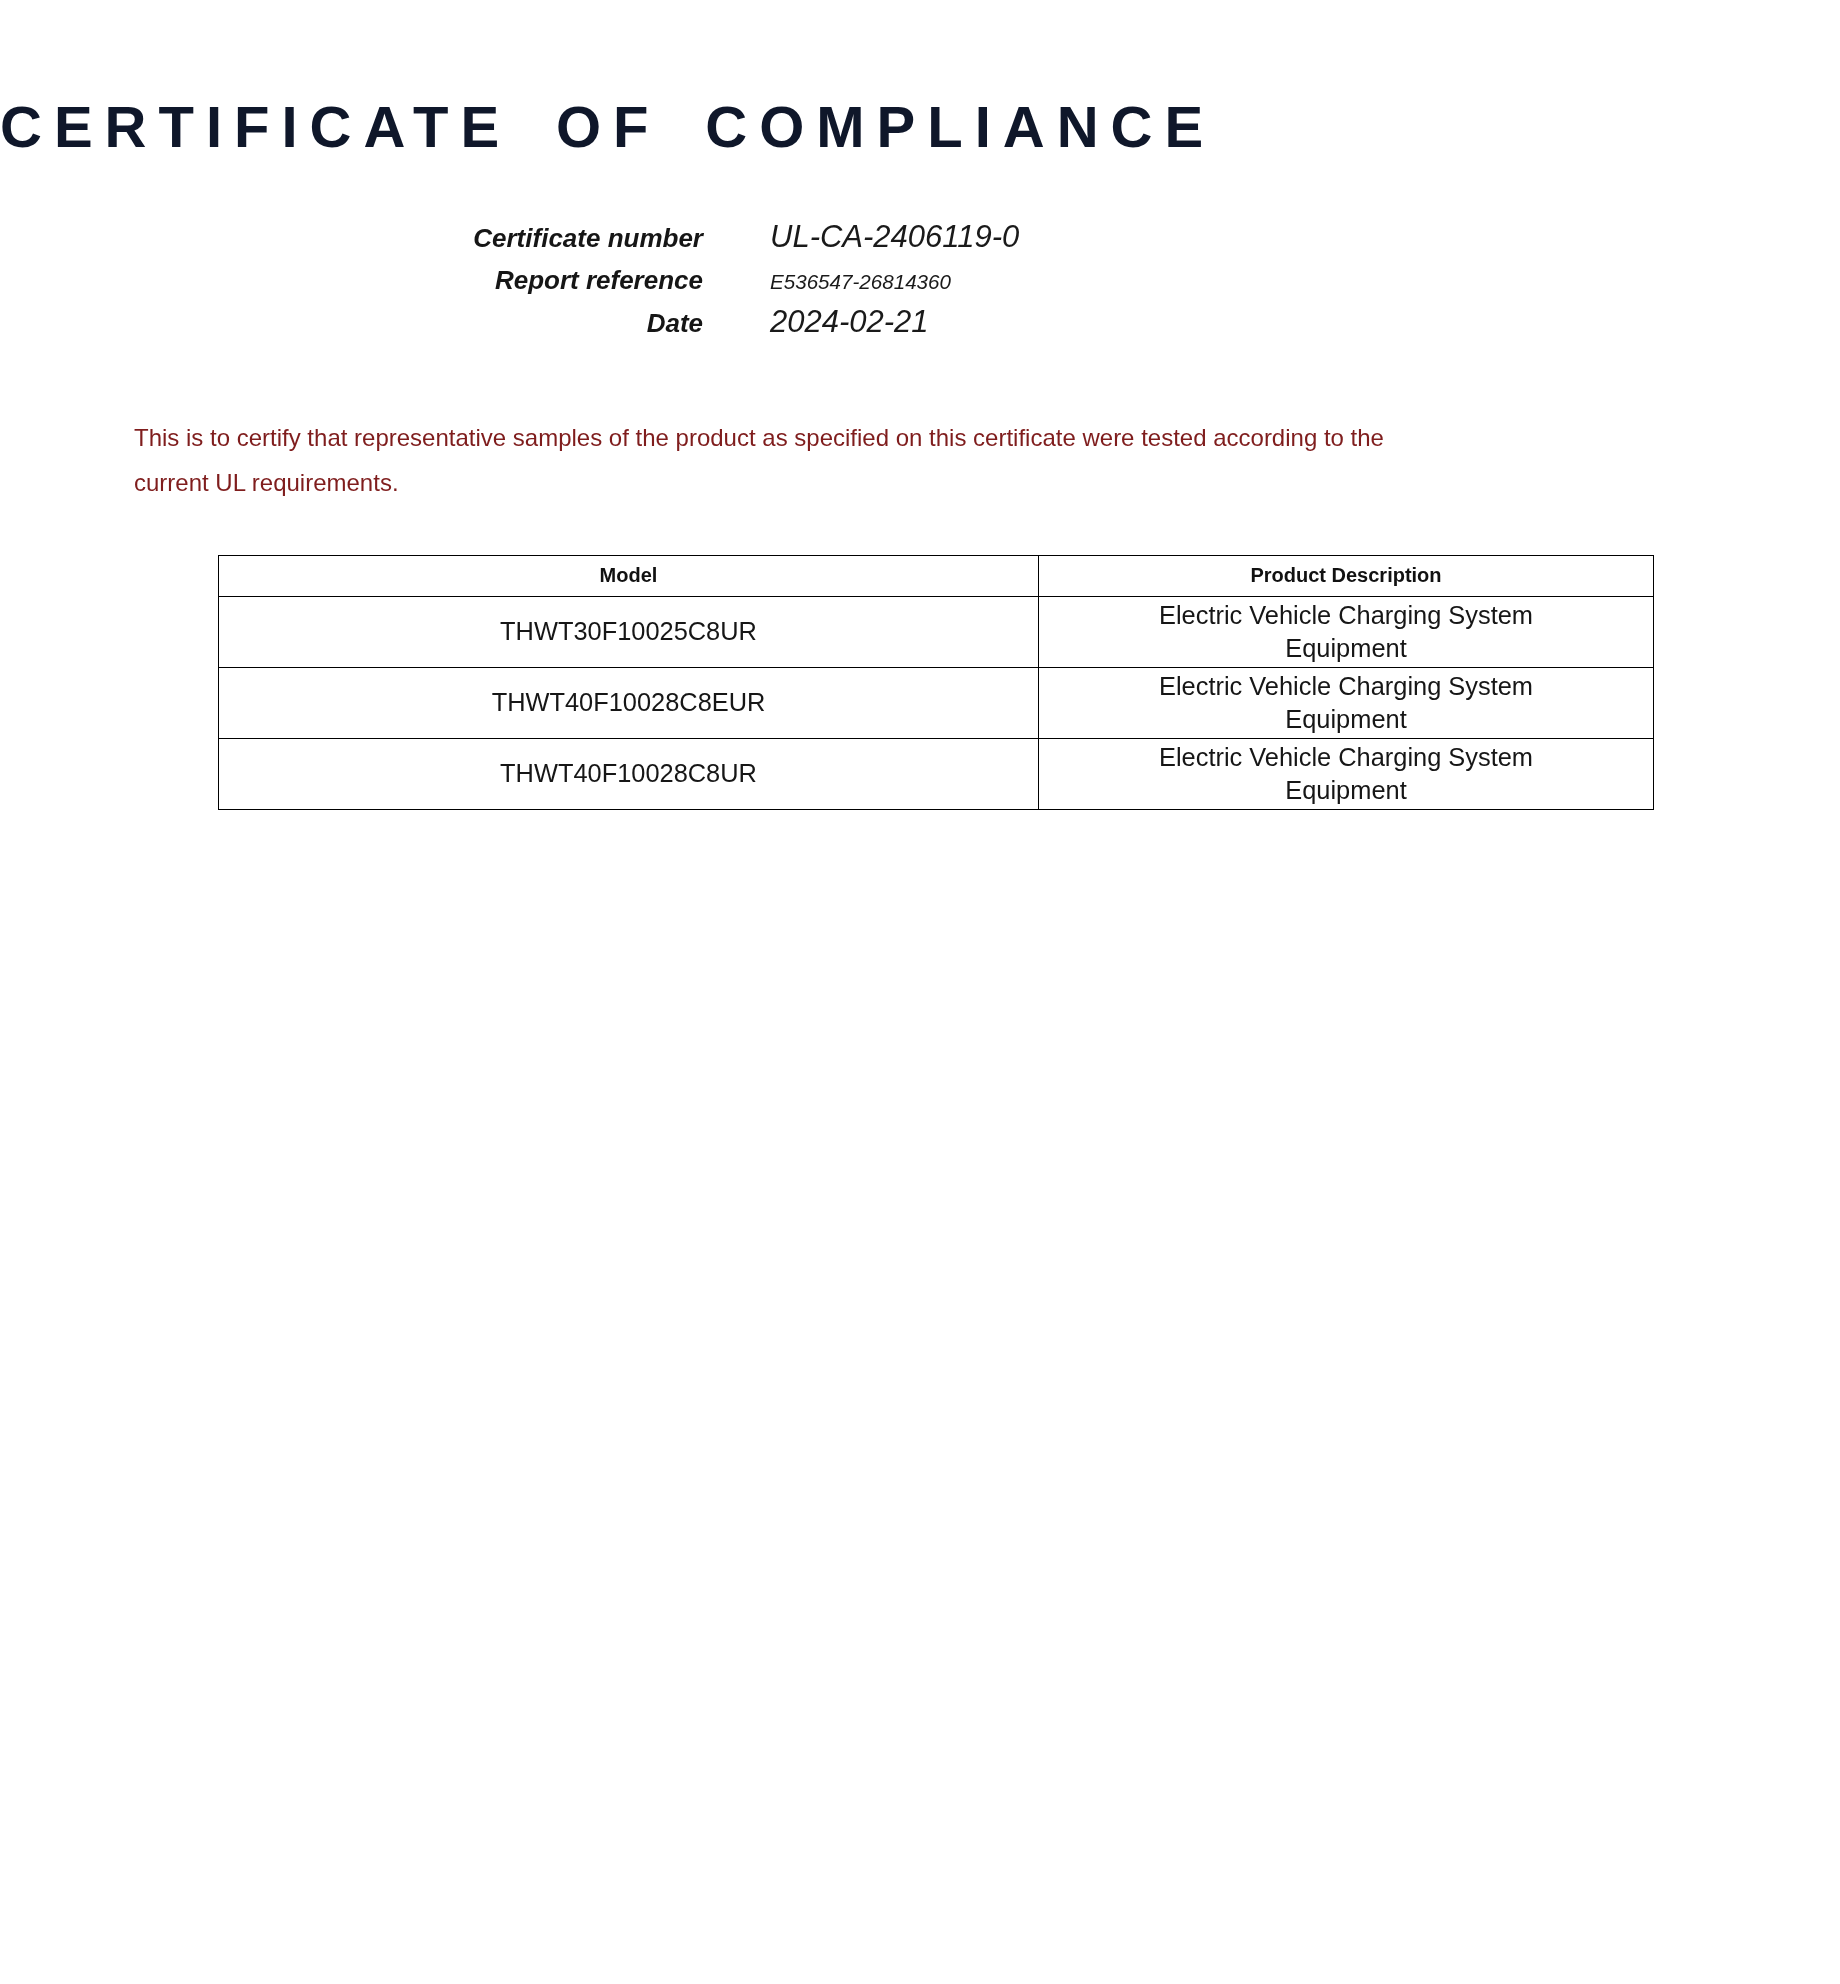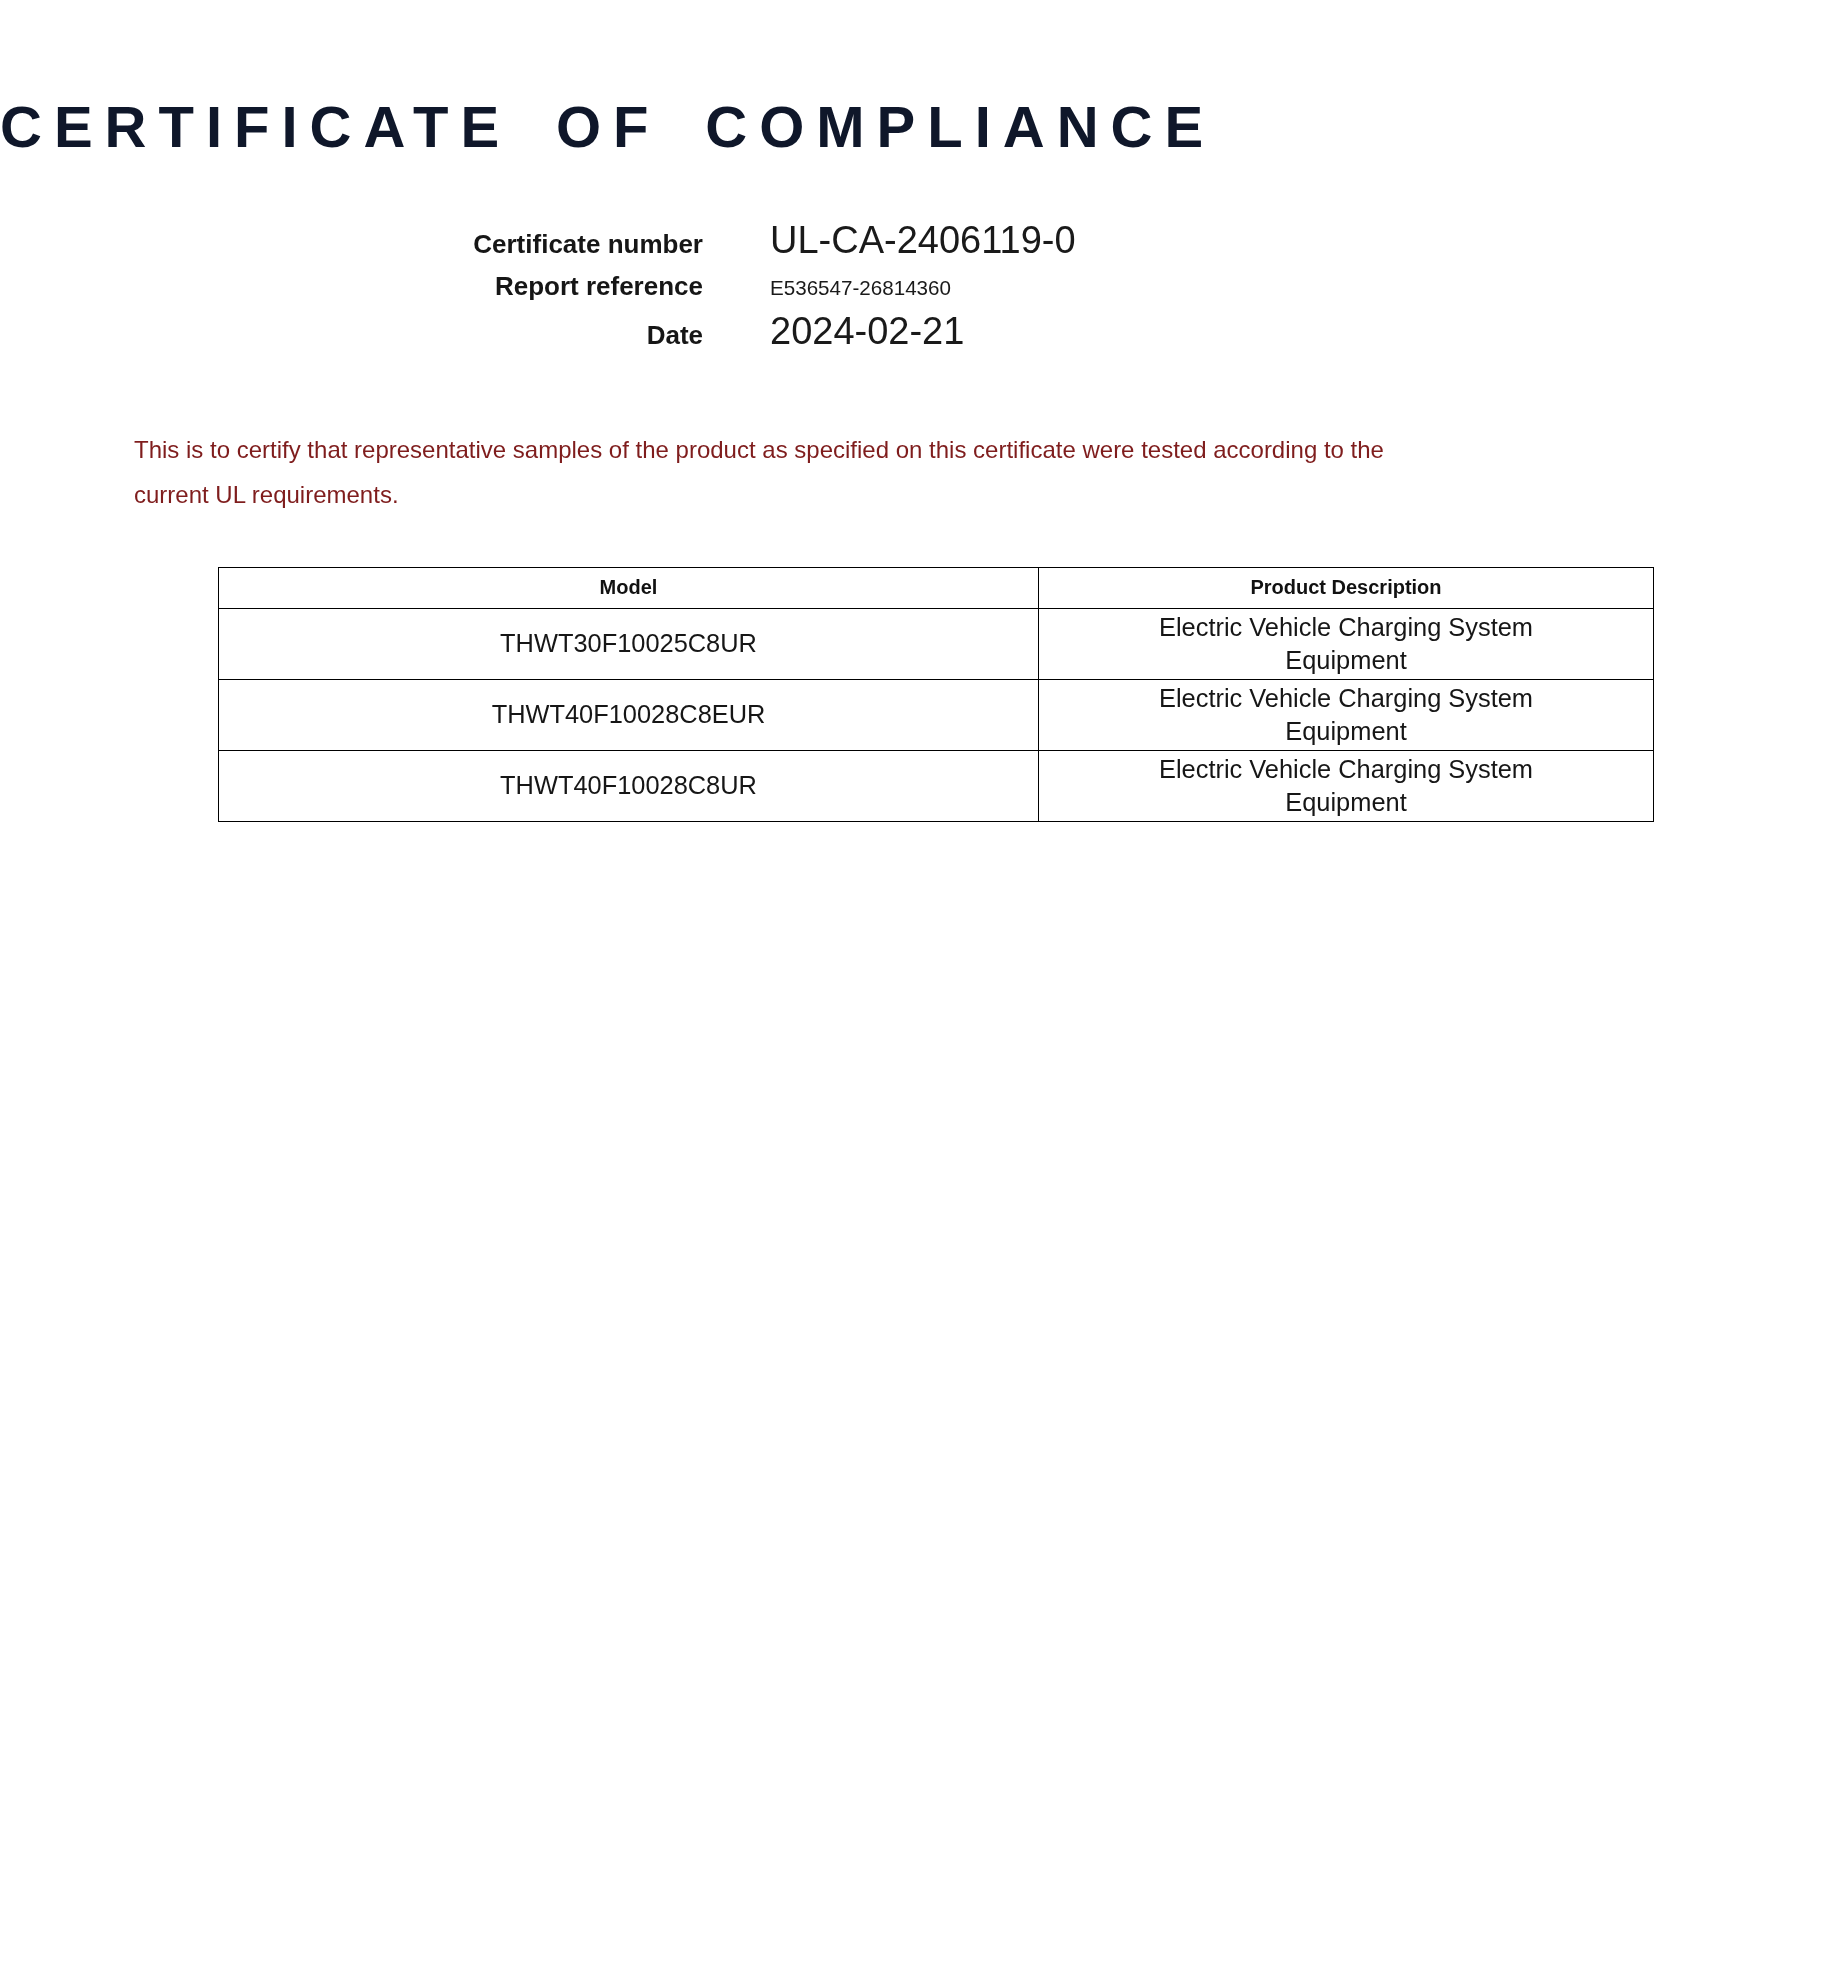--- a/index.html
+++ b/index.html
@@ -20,29 +20,29 @@
     font-size: 58px;
     font-weight: bold;
     letter-spacing: 12px;
     word-spacing: 16.7px;
     line-height: 67px;
     white-space: nowrap;
     color: #0f172a;
   }
 
   
-  .meta { margin-top: 59px; }
+  .meta { margin-top: 59px; font-style: italic; }
   .meta-row { display: flex; align-items: baseline; margin-bottom: 4.8px; }
   .meta-label {
     width: 703px; text-align: right;
     font-weight: bold; font-size: 26px; line-height: 37px;
     color: #161616; white-space: nowrap;
   }
   .meta-value { margin-left: 67px; white-space: nowrap; color: #1a1a1a; }
-  .meta-value.v-lg { font-size: 38px; }
+  .meta-value.v-lg { font-size: 31px; }
   .meta-value.v-sm { font-size: 20.6px; }
 
   
   .statement {
     margin: 73px 16px 0 134px;
     font-size: 24px; line-height: 45px;
     color: #7f1d1d;
   }
   .statement span { white-space: nowrap; }
 

